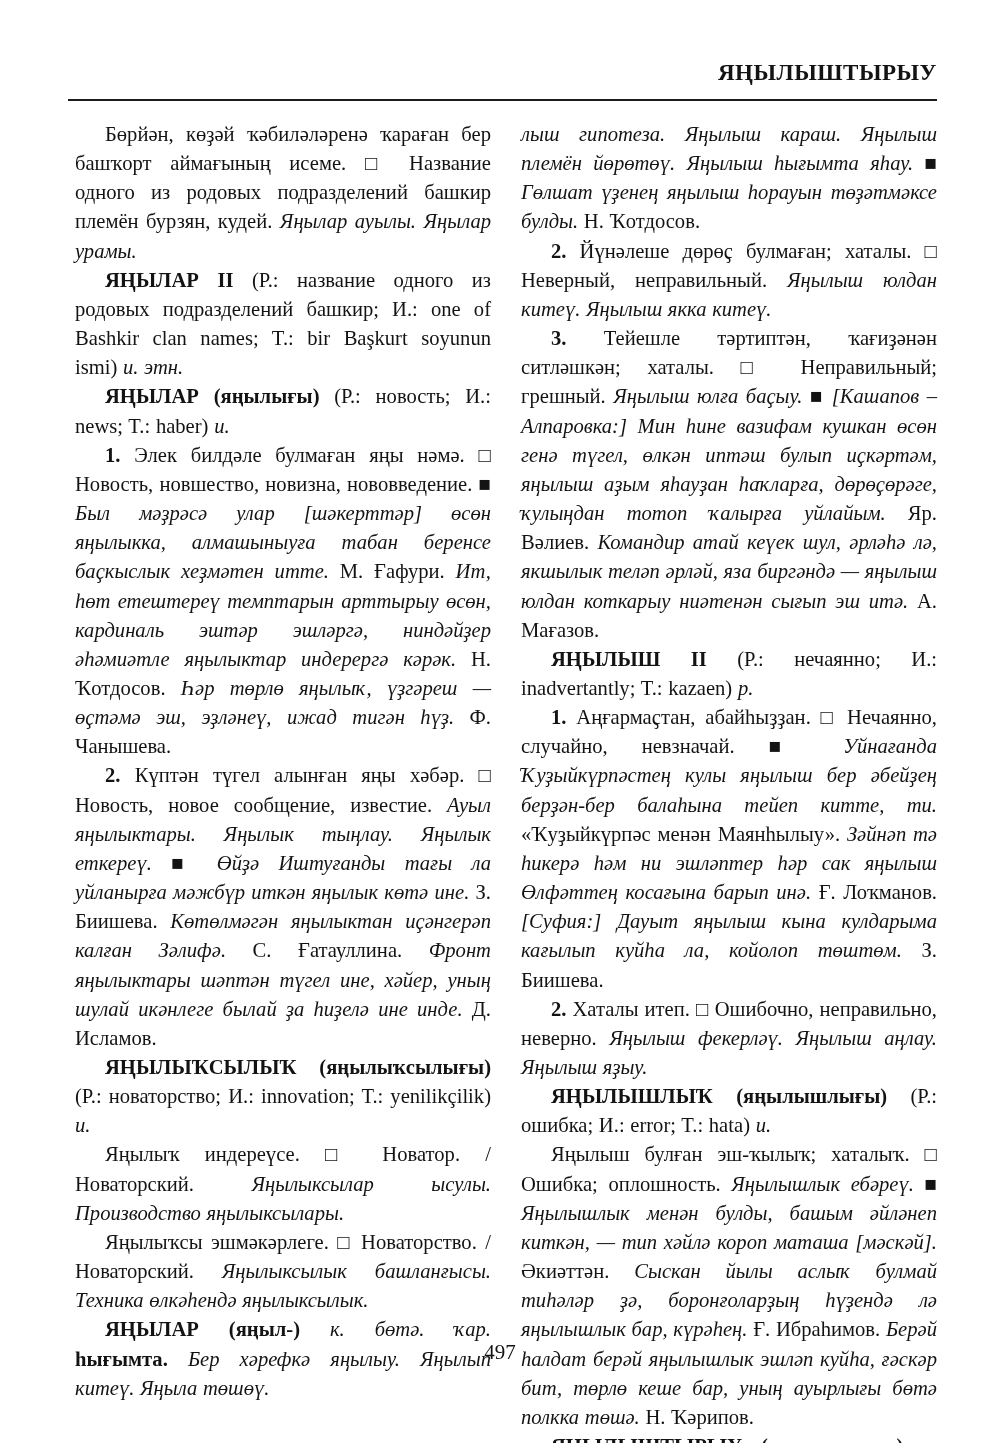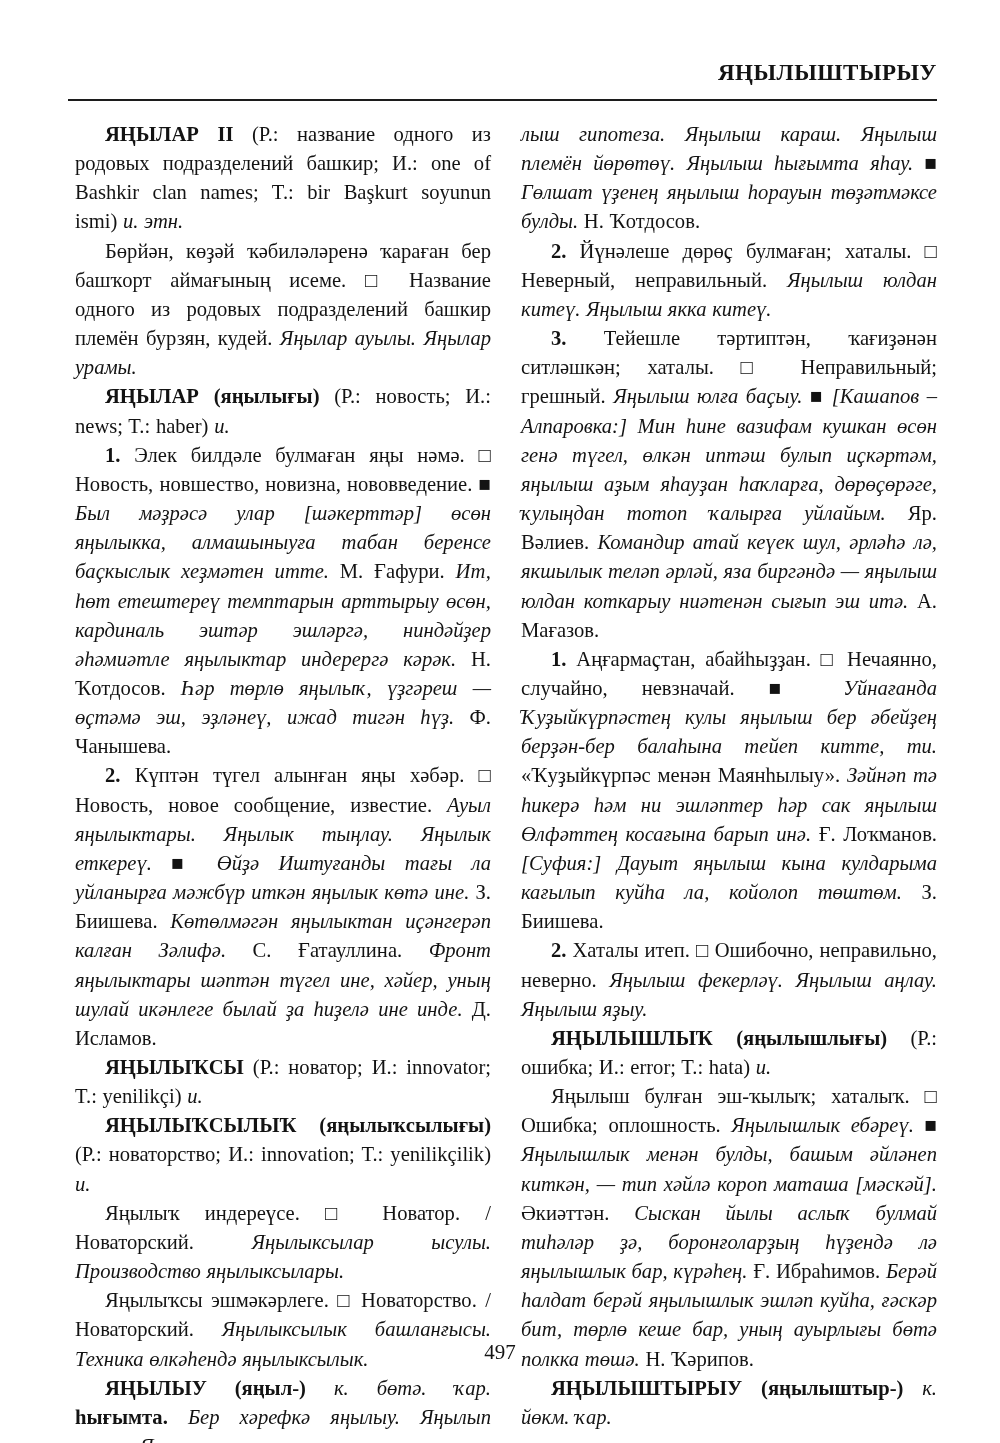--- a/index.html
+++ b/index.html
@@ -29,35 +29,35 @@
     text-align:center; font-size:21px;
   }
 </style>
 </head>
 <body>
 
 <div class="page">
   <div class="header-word">ЯҢЫЛЫШТЫРЫУ</div>
   <div class="rule"></div>
   <div class="col col-left">
+      <p class="para indent"><span class="st-r">Бөрйән, көҙәй ҡәбиләләренә ҡараған бер башҡорт аймағының исеме. □ Название одного из родовых подразделений башкир племён бурзян, кудей. </span><span class="st-i">Яңылар ауылы. Яңылар урамы.</span></p>
       <p class="para indent"><span class="st-b">ЯҢЫЛАР II </span><span class="st-r">(Р.: название одного из родовых подразделений башкир; И.: one of Bashkir clan names; T.: bir Başkurt soyunun ismi) </span><span class="st-i">и. этн.</span></p>
-      <p class="para indent"><span class="st-r">Бөрйән, көҙәй ҡәбиләләренә ҡараған бер башҡорт аймағының исеме. □ Название одного из родовых подразделений башкир племён бурзян, кудей. </span><span class="st-i">Яңылар ауылы. Яңылар урамы.</span></p>
       <p class="para indent"><span class="st-b">ЯҢЫЛАР (яңылығы) </span><span class="st-r">(Р.: новость; И.: news; T.: haber) </span><span class="st-i">и.</span></p>
       <p class="para indent"><span class="st-b">1. </span><span class="st-r">Элек билдәле булмаған яңы нәмә. □ Новость, новшество, новизна, нововведение. ■ </span><span class="st-i">Был мәҙрәсә улар [шәкерттәр] өсөн яңылыкка, алмашыныуға табан беренсе баҫкыслык хеҙмәтен итте. </span><span class="st-r">М. Ғафури. </span><span class="st-i">Ит, һөт етештереү темптарын арттырыу өсөн, кардиналь эштәр эшләргә, ниндәйҙер әһәмиәтле яңылыктар индерергә кәрәк. </span><span class="st-r">Н. Ҡотдосов. </span><span class="st-i">Һәр төрлө яңылыҡ, үҙгәреш — өҫтәмә эш, эҙләнеү, ижад тигән һүҙ. </span><span class="st-r">Ф. Чанышева.</span></p>
       <p class="para indent"><span class="st-b">2. </span><span class="st-r">Күптән түгел алынған яңы хәбәр. □ Новость, новое сообщение, известие. </span><span class="st-i">Ауыл яңылыктары. Яңылык тыңлау. Яңылык еткереү. </span><span class="st-r">■ </span><span class="st-i">Өйҙә Иштуғанды тағы ла уйланырға мәжбүр иткән яңылык көтә ине. </span><span class="st-r">З. Биишева. </span><span class="st-i">Көтөлмәгән яңылыктан иҫәнгерәп калған Зәлифә. </span><span class="st-r">С. Ғатауллина. </span><span class="st-i">Фронт яңылыктары шәптән түгел ине, хәйер, уның шулай икәнлеге былай ҙа һиҙелә ине инде. </span><span class="st-r">Д. Исламов.</span></p>
-      <p class="para indent"><span class="st-b">ЯҢЫЛЫҠСЫ </span><span class="st-r">(Р.: новатор; И.: innovator; T.: yenilikçi) </span><span class="st-i">и.</span></p>
       <p class="para indent"><span class="st-b">ЯҢЫЛЫҠСЫЛЫҠ (яңылыҡсылығы) </span><span class="st-r">(Р.: новаторство; И.: innovation; T.: yenilikçilik) </span><span class="st-i">и.</span></p>
       <p class="para indent"><span class="st-r">Яңылыҡ индереүсе. □ Новатор. / Новаторский. </span><span class="st-i">Яңылыксылар ысулы. Производство яңылыксылары.</span></p>
       <p class="para indent"><span class="st-r">Яңылыҡсы эшмәкәрлеге. □ Новаторство. / Новаторский. </span><span class="st-i">Яңылыксылык башланғысы. Техника өлкәһендә яңылыксылык.</span></p>
-      <p class="para indent"><span class="st-b">ЯҢЫЛЫУ (яңыл-) </span><span class="st-i">к. бөтә. ҡар. </span><span class="st-b">һығымта. </span><span class="st-i">Бер хәрефкә яңылыу. Яңылып китеү. Яңыла төшөү.</span></p>
+      <p class="para indent"><span class="st-b">ЯҢЫЛАР (яңыл-) </span><span class="st-i">к. бөтә. ҡар. </span><span class="st-b">һығымта. </span><span class="st-i">Бер хәрефкә яңылыу. Яңылып китеү. Яңыла төшөү.</span></p>
     </div>
   <div class="col col-right">
       <p class="para"><span class="st-i">лыш гипотеза. Яңылыш караш. Яңылыш племён йөрөтөү. Яңылыш һығымта яһау. </span><span class="st-r">■ </span><span class="st-i">Гөлшат үҙенең яңылыш һорауын төҙәтмәксе булды. </span><span class="st-r">Н. Ҡотдосов.</span></p>
       <p class="para indent"><span class="st-b">2. </span><span class="st-r">Йүнәлеше дөрөҫ булмаған; хаталы. □ Неверный, неправильный. </span><span class="st-i">Яңылыш юлдан китеү. Яңылыш якка китеү.</span></p>
       <p class="para indent"><span class="st-b">3. </span><span class="st-r">Тейешле тәртиптән, ҡағиҙәнән ситләшкән; хаталы. □ Неправильный; грешный. </span><span class="st-i">Яңылыш юлға баҫыу. </span><span class="st-r">■ </span><span class="st-i">[Кашапов – Алпаровка:] Мин һине вазифам кушкан өсөн генә түгел, өлкән иптәш булып иҫкәртәм, яңылыш аҙым яһауҙан һаҡларға, дөрөҫөрәге, ҡулыңдан тотоп ҡалырға уйлайым. </span><span class="st-r">Яр. Вәлиев. </span><span class="st-i">Командир атай кеүек шул, әрләһә лә, якшылык теләп әрләй, яза биргәндә — яңылыш юлдан коткарыу ниәтенән сығып эш итә. </span><span class="st-r">А. Мағазов.</span></p>
+      <p class="para indent"><span class="st-b">ЯҢЫЛЫШ II </span><span class="st-r">(Р.: нечаянно; И.: inadvertantly; T.: kazaen) </span><span class="st-i">р.</span></p>
       <p class="para indent"><span class="st-b">1. </span><span class="st-r">Аңғармаҫтан, абайһыҙҙан. □ Нечаянно, случайно, невзначай. ■ </span><span class="st-i">Уйнағанда Ҡуҙыйкүрпәстең кулы яңылыш бер әбейҙең берҙән-бер балаһына тейеп китте, ти. </span><span class="st-r">«Ҡуҙыйкүрпәс менән Маянһылыу». </span><span class="st-i">Зәйнәп тә һикерә һәм ни эшләптер һәр сак яңылыш Өлфәттең косағына барып инә. </span><span class="st-r">Ғ. Лоҡманов. </span><span class="st-i">[Суфия:] Дауыт яңылыш кына кулдарыма кағылып куйһа ла, койолоп төштөм. </span><span class="st-r">З. Биишева.</span></p>
       <p class="para indent"><span class="st-b">2. </span><span class="st-r">Хаталы итеп. □ Ошибочно, неправильно, неверно. </span><span class="st-i">Яңылыш фекерләү. Яңылыш аңлау. Яңылыш яҙыу.</span></p>
       <p class="para indent"><span class="st-b">ЯҢЫЛЫШЛЫҠ (яңылышлығы) </span><span class="st-r">(Р.: ошибка; И.: error; T.: hata) </span><span class="st-i">и.</span></p>
       <p class="para indent"><span class="st-r">Яңылыш булған эш-ҡылыҡ; хаталыҡ. □ Ошибка; оплошность. </span><span class="st-i">Яңылышлык ебәреү. </span><span class="st-r">■ </span><span class="st-i">Яңылышлык менән булды, башым әйләнеп киткән, — тип хәйлә короп маташа [мәскәй]. </span><span class="st-r">Әкиәттән. </span><span class="st-i">Сыскан йылы аслыҡ булмай тиһәләр ҙә, боронғоларҙың һүҙендә лә яңылышлык бар, күрәһең. </span><span class="st-r">Ғ. Ибраһимов. </span><span class="st-i">Берәй һалдат берәй яңылышлык эшләп куйһа, ғәскәр бит, төрлө кеше бар, уның ауырлығы бөтә полкка төшә. </span><span class="st-r">Н. Ҡәрипов.</span></p>
       <p class="para indent"><span class="st-b">ЯҢЫЛЫШТЫРЫУ (яңылыштыр-) </span><span class="st-i">к. йөкм. ҡар. </span></p>
     </div>
   <div class="page-number">497</div>
 </div>
 
 </body></html>

